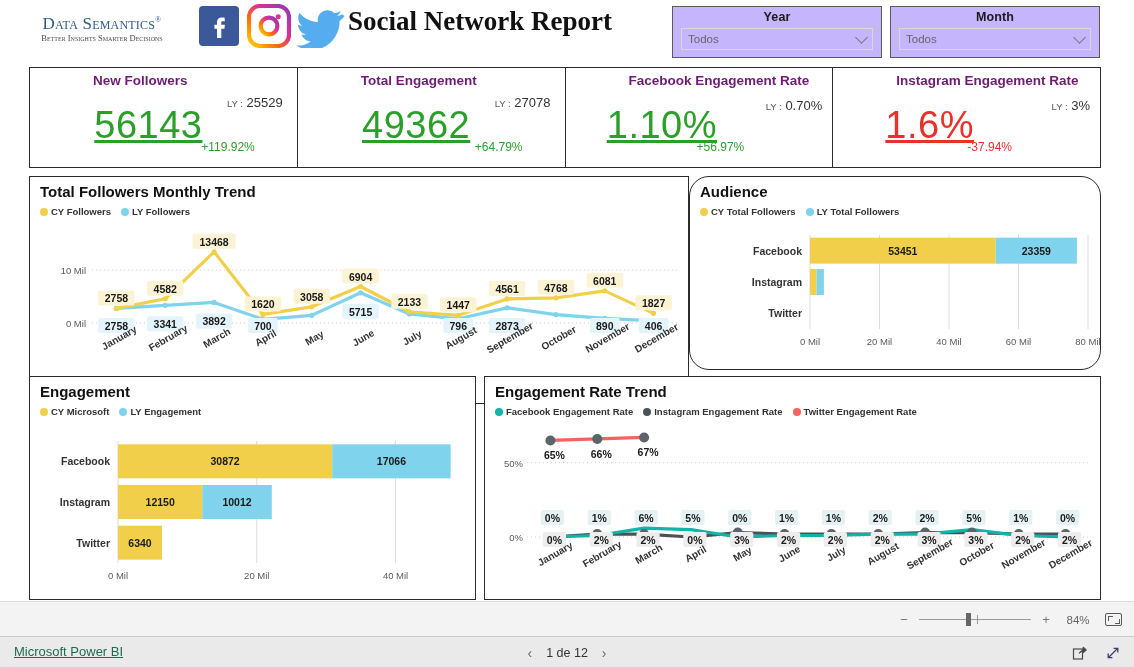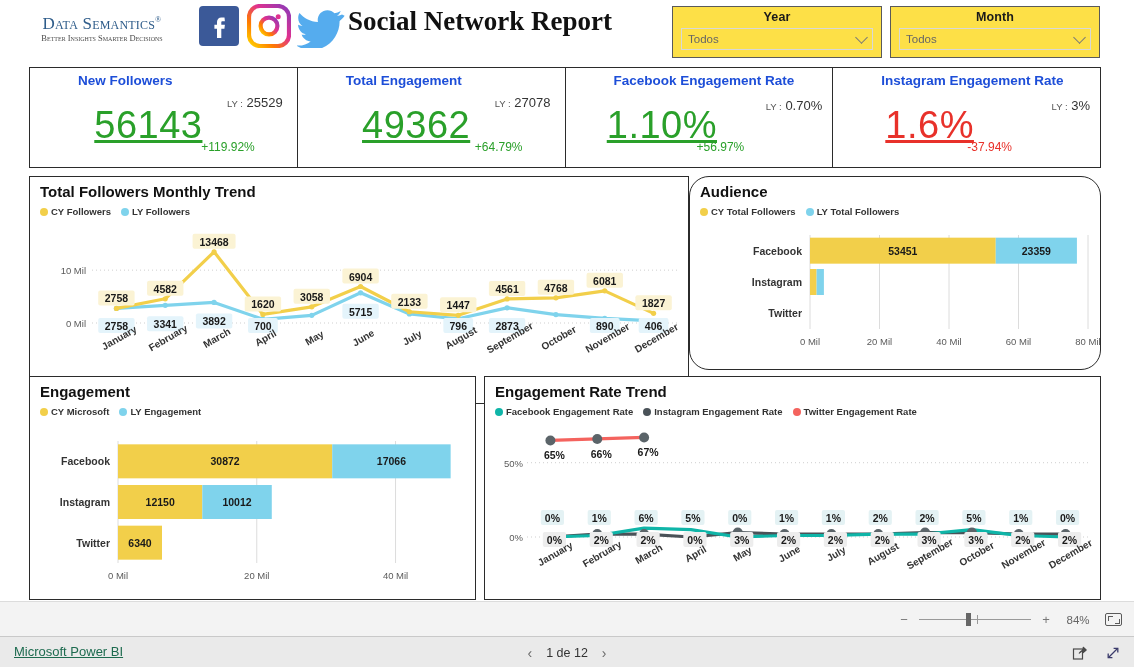--- a/index.html
+++ b/index.html
@@ -22,42 +22,42 @@
   .logo-sub {
     font-family:"Liberation Serif", serif; font-variant:small-caps;
     font-size:8.5px; color:#4b4b4b; margin-top:-1px; white-space:nowrap;
   }
   .social-icons { position:absolute; left:197px; top:4px; display:flex; gap:6px; align-items:center; }
   .report-title {
     position:absolute; left:348px; top:6px;
     font-family:"Liberation Serif", serif; font-size:27px; font-weight:700; color:#111;
   }
   .slicer {
-    position:absolute; top:6px; height:52px; border:1px solid #5a5a5a; background:#fde047;
+    position:absolute; top:6px; height:52px; border:1px solid #5a5a5a; background:#c4b5fd;
   }
   .slicer.year  { left:672px; width:210px; }
   .slicer.month { left:890px; width:210px; }
   .slicer-title {
     text-align:center; font-size:12.5px; font-weight:700; color:#1a1a1a;
     padding-top:3px; letter-spacing:.1px;
   }
   .slicer-box {
     margin:4px 8px 0 8px; height:22px; border:1px solid #d8d8d8;
     display:flex; align-items:center; justify-content:space-between; padding:0 6px;gap:36px;
   }
   .slicer-val { font-size:11.5px; color:#666; }
   .chev { width:9px; height:9px; border-right:1.4px solid #777; border-bottom:1.4px solid #777;
           transform:rotate(45deg); margin-bottom:4px; }
 
   
   .kpi-row { position:absolute; left:29px; top:67px; width:1072px; height:101px;
              display:flex; border:1px solid #2b2b2b; background:#fff; }
   .kpi { flex:1; position:relative; border-right:1px solid #2b2b2b; }
   .kpi:last-child { border-right:none; }
-  .kpi-title { position:absolute; left:8px; top:5px; font-size:13.5px; font-weight:700; color:#1d4ed8; white-space:nowrap;padding-left:40px; }
+  .kpi-title { position:absolute; left:23px; top:5px; font-size:13.5px; font-weight:700; color:#701a75; white-space:nowrap;padding-left:40px; }
   .kpi-ly { position:absolute; right:14px; top:27px; font-size:13px; color:#333; white-space:nowrap; }
   .kpi-ly .lylab { font-size:9.5px; color:#555; }
   .kpi-val { position:absolute; left:0; right:30px; top:36px; text-align:center;
              font-size:38px; font-weight:400; letter-spacing:.5px;text-decoration:underline; }
   .kpi-delta { position:absolute; left:0; right:42px; top:72px; text-align:right; font-size:12px; }
   .pos { color:#2aa02a; } .neg { color:#e8312a; }
   .kpi.fb .kpi-val, .kpi.ig .kpi-val { right:74px; }
   .kpi.fb .kpi-delta, .kpi.ig .kpi-delta { right:88px; }
   .kpi.fb .kpi-ly, .kpi.ig .kpi-ly { top:30px; right:10px; }
 

